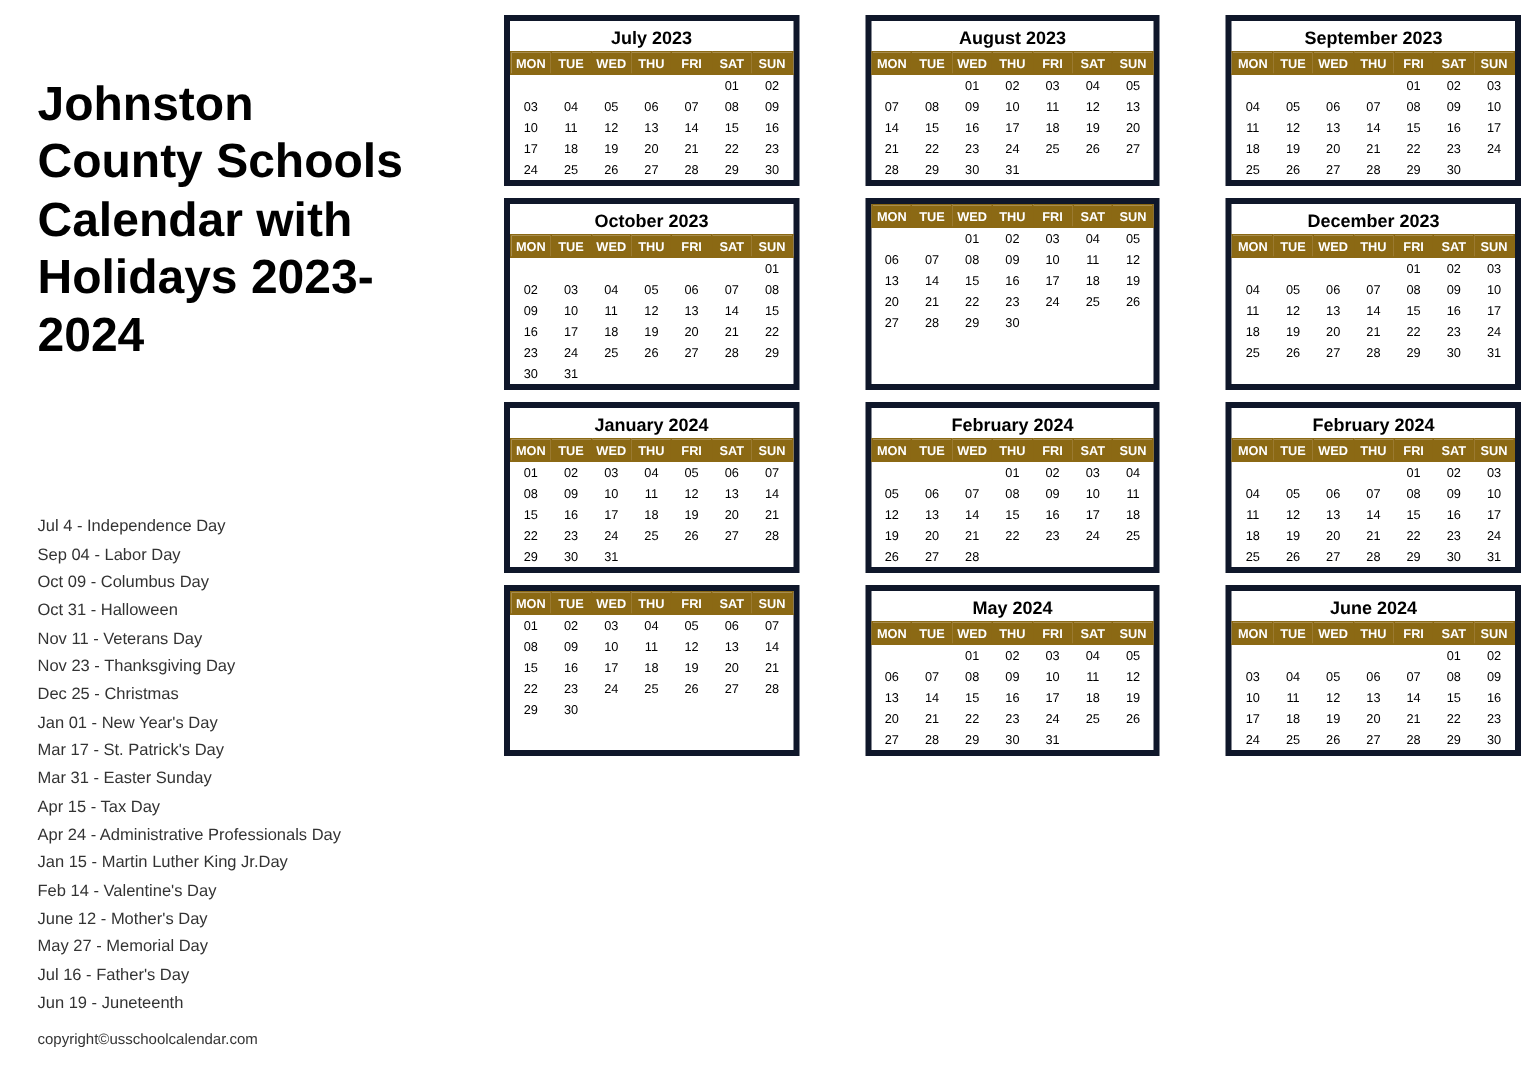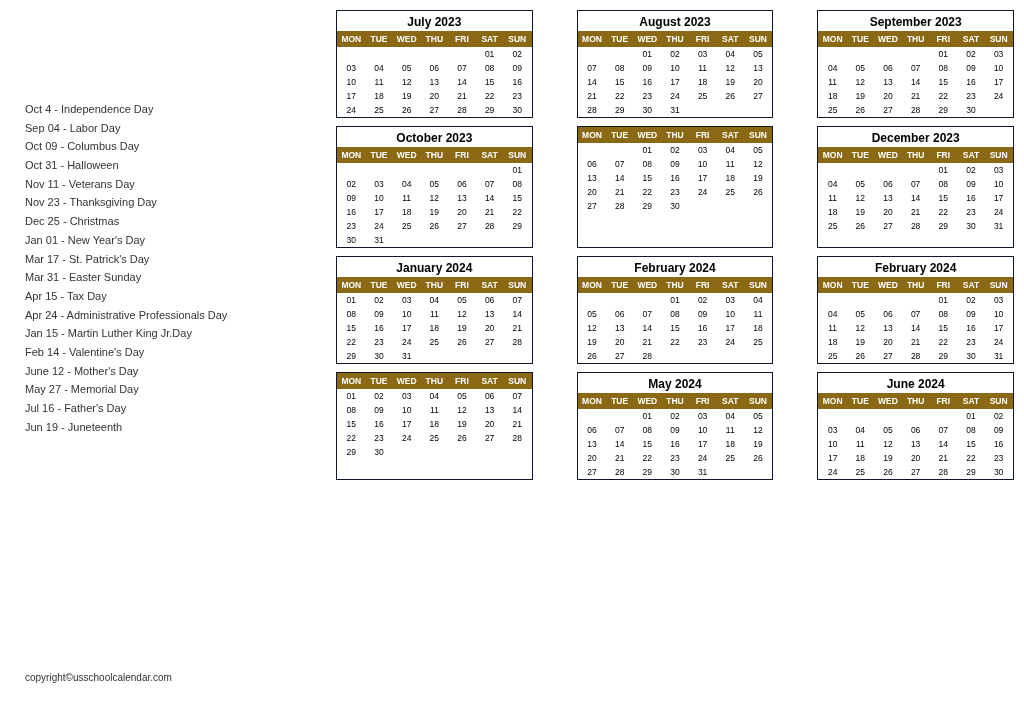--- a/index.html
+++ b/index.html
@@ -54,21 +54,21 @@
       display: flex;
       flex-direction: column;
       gap: 6px;
     }
     .calendars-grid {
       display: grid;
       grid-template-columns: repeat(3, 1fr);
       gap: 8px;
     }
     .month-calendar {
-      border: 1px solid #0f172a;
+      border: 4px solid #0f172a;
       font-size: 9px;
       margin-left: 36px;
     }
     .month-title {
       text-align: center;
       font-size: 12px;
       font-weight: bold;
       color: #000;
       padding: 4px 0 2px 0;
     }
@@ -95,22 +95,23 @@
     }
     .cal-table tbody tr td.empty {
       color: transparent;
     }
   </style>
 </head>
 <body>
 
 <div class="page">
   <div class="left-panel">
+    <div class="title-text">Johnston County Schools Calendar with Holidays 2023-2024</div>
     <div class="holidays-list">
-        <div>Oct 4 - Independence Day</div>
+        <div>Jul 4 - Independence Day</div>
         <div>Sep 04 - Labor Day</div>
         <div>Oct 09 - Columbus Day</div>
         <div>Oct 31 - Halloween</div>
         <div>Nov 11 - Veterans Day</div>
         <div>Nov 23 - Thanksgiving Day</div>
         <div>Dec 25 - Christmas</div>
         <div>Jan 01 - New Year's Day</div>
         <div>Mar 17 - St. Patrick's Day</div>
         <div>Mar 31 - Easter Sunday</div>
         <div>Apr 15 - Tax Day</div>

